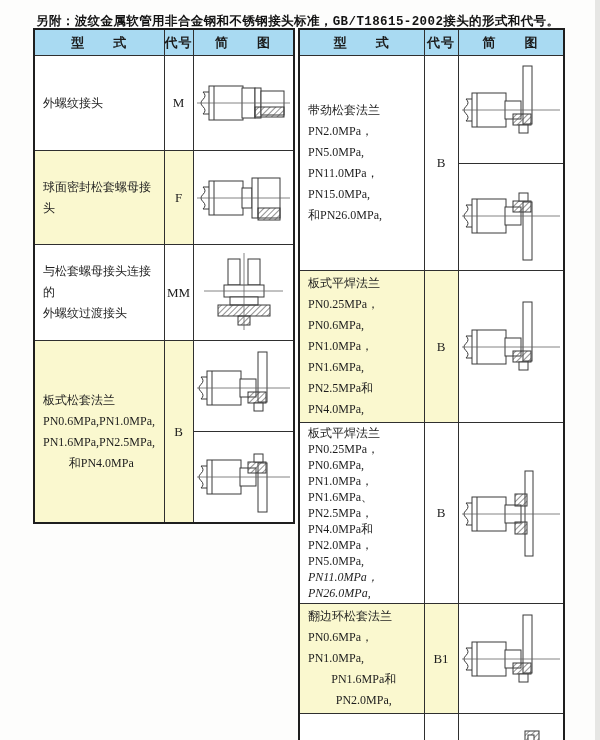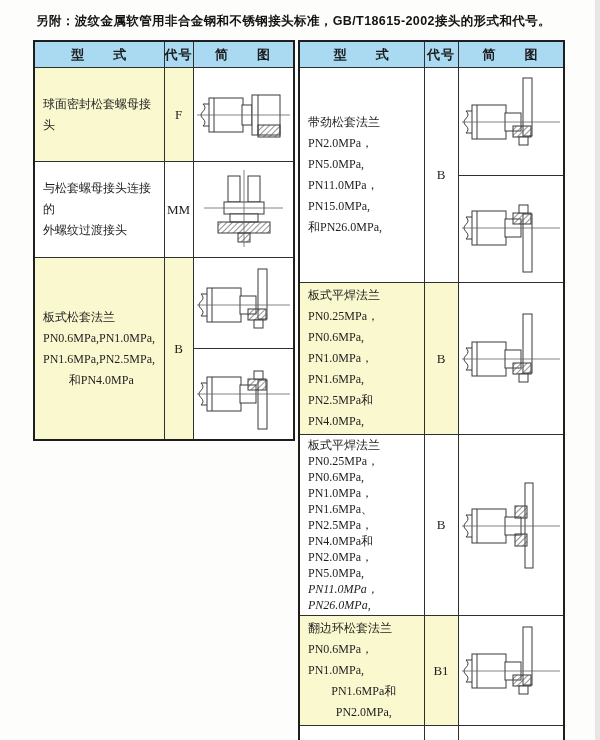--- a/index.html
+++ b/index.html
@@ -3,24 +3,24 @@
 <meta charset="utf-8">
 <style>
   html,body{margin:0;padding:0;}
   body{
     width:600px;height:740px;position:relative;background:#fdfdfc;
     font-family:"Liberation Serif","DejaVu Serif",serif;overflow:hidden;
   }
   .page-edge{position:absolute;right:0;top:0;width:5px;height:740px;background:#e6e6e4;}
   .caption{
     position:absolute;left:36px;top:13px;width:540px;
-    font-family:Liberation Sans, sans-serif;
+    font-family:Liberation Mono, monospace;
     font-weight:bold;font-size:12.5px;color:#141414;letter-spacing:.4px;
   }
-  table.tbl{position:absolute;top:40px;border-collapse:collapse;table-layout:fixed;background:#fff;}
+  table.tbl{position:absolute;top:28px;border-collapse:collapse;table-layout:fixed;background:#fff;}
   table.tbl, table.tbl th, table.tbl td{border:1px solid #2f2f2f;}
   table.tbl{border:2px solid #1e1e1e;}
   #left-tbl{left:33px;}
   #right-tbl{left:298px;}
   th.hdr{
     background:#a9daf2;height:25px;font-size:13px;font-weight:bold;color:#1b1b1b;
     font-family:"Liberation Sans","DejaVu Sans",sans-serif;letter-spacing:1px;text-align:center;padding:0;
   }
   td.type{vertical-align:middle;padding:2px 4px 2px 8px;font-size:12px;color:#1d1d1d;background:#fff;}
   td.code{vertical-align:middle;text-align:center;font-size:13px;color:#1d1d1d;background:#fff;padding:0;}
@@ -53,20 +53,40 @@
       <col id="lc2" style="width: 99px;">
     </colgroup>
   <thead>
     <tr>
       <th class="hdr">型　　式</th>
       <th class="hdr">代号</th>
       <th class="hdr">简　　图</th>
     </tr>
   </thead>
   <tbody id="left-body">
+      <tr>
+        <td class="type" style="height: 90px;">
+          <div style="line-height: 21px;">外螺纹接头</div>
+        </td>
+        <td class="code">M</td>
+        <td class="diag">
+          <div class="dwrap">
+            <svg viewBox="0 0 99 90" width="99" height="90">
+              <path d="M 15 34 H 9 q 4 3.7 0 7.4 q -4 3.6 0 7.3 q 4 3.7 0 7.3 H 15" fill="#fff" stroke="#3a3a3a" stroke-width="1"></path>
+              <rect x="15" y="28" width="34" height="34" fill="#fff" stroke="#3a3a3a" stroke-width="1"></rect>
+              <line x1="20" y1="28" x2="20" y2="62" stroke="#3a3a3a" stroke-width="1"></line>
+              <rect x="48" y="30" width="13" height="30" fill="#fff" stroke="#3a3a3a" stroke-width="1"></rect>
+              <rect x="61" y="30" width="6" height="30" fill="#fff" stroke="#3a3a3a" stroke-width="1"></rect>
+              <rect x="67" y="33" width="23" height="24" fill="#fff" stroke="#3a3a3a" stroke-width="1"></rect>
+              <rect x="61" y="49" width="29" height="10" fill="url(#hatchp)" stroke="#3a3a3a" stroke-width="1"></rect>
+              <line x1="3" y1="45" x2="96" y2="45" stroke="#666" stroke-width="0.8"></line>
+            </svg>
+          </div>
+        </td>
+      </tr>
       <tr>
         <td class="type hl" style="height: 89px;">
           <div style="line-height: 21px;">球面密封松套螺母接头</div>
         </td>
         <td class="code hl">F</td>
         <td class="diag">
           <div class="dwrap">
             <svg viewBox="0 0 99 89" width="99" height="89">
               <path d="M 15 34 H 9 q 4 3.7 0 7.4 q -4 3.6 0 7.3 q 4 3.7 0 7.3 H 15" fill="#fff" stroke="#3a3a3a" stroke-width="1"></path>
               <rect x="15" y="28" width="34" height="34" fill="#fff" stroke="#3a3a3a" stroke-width="1"></rect>

